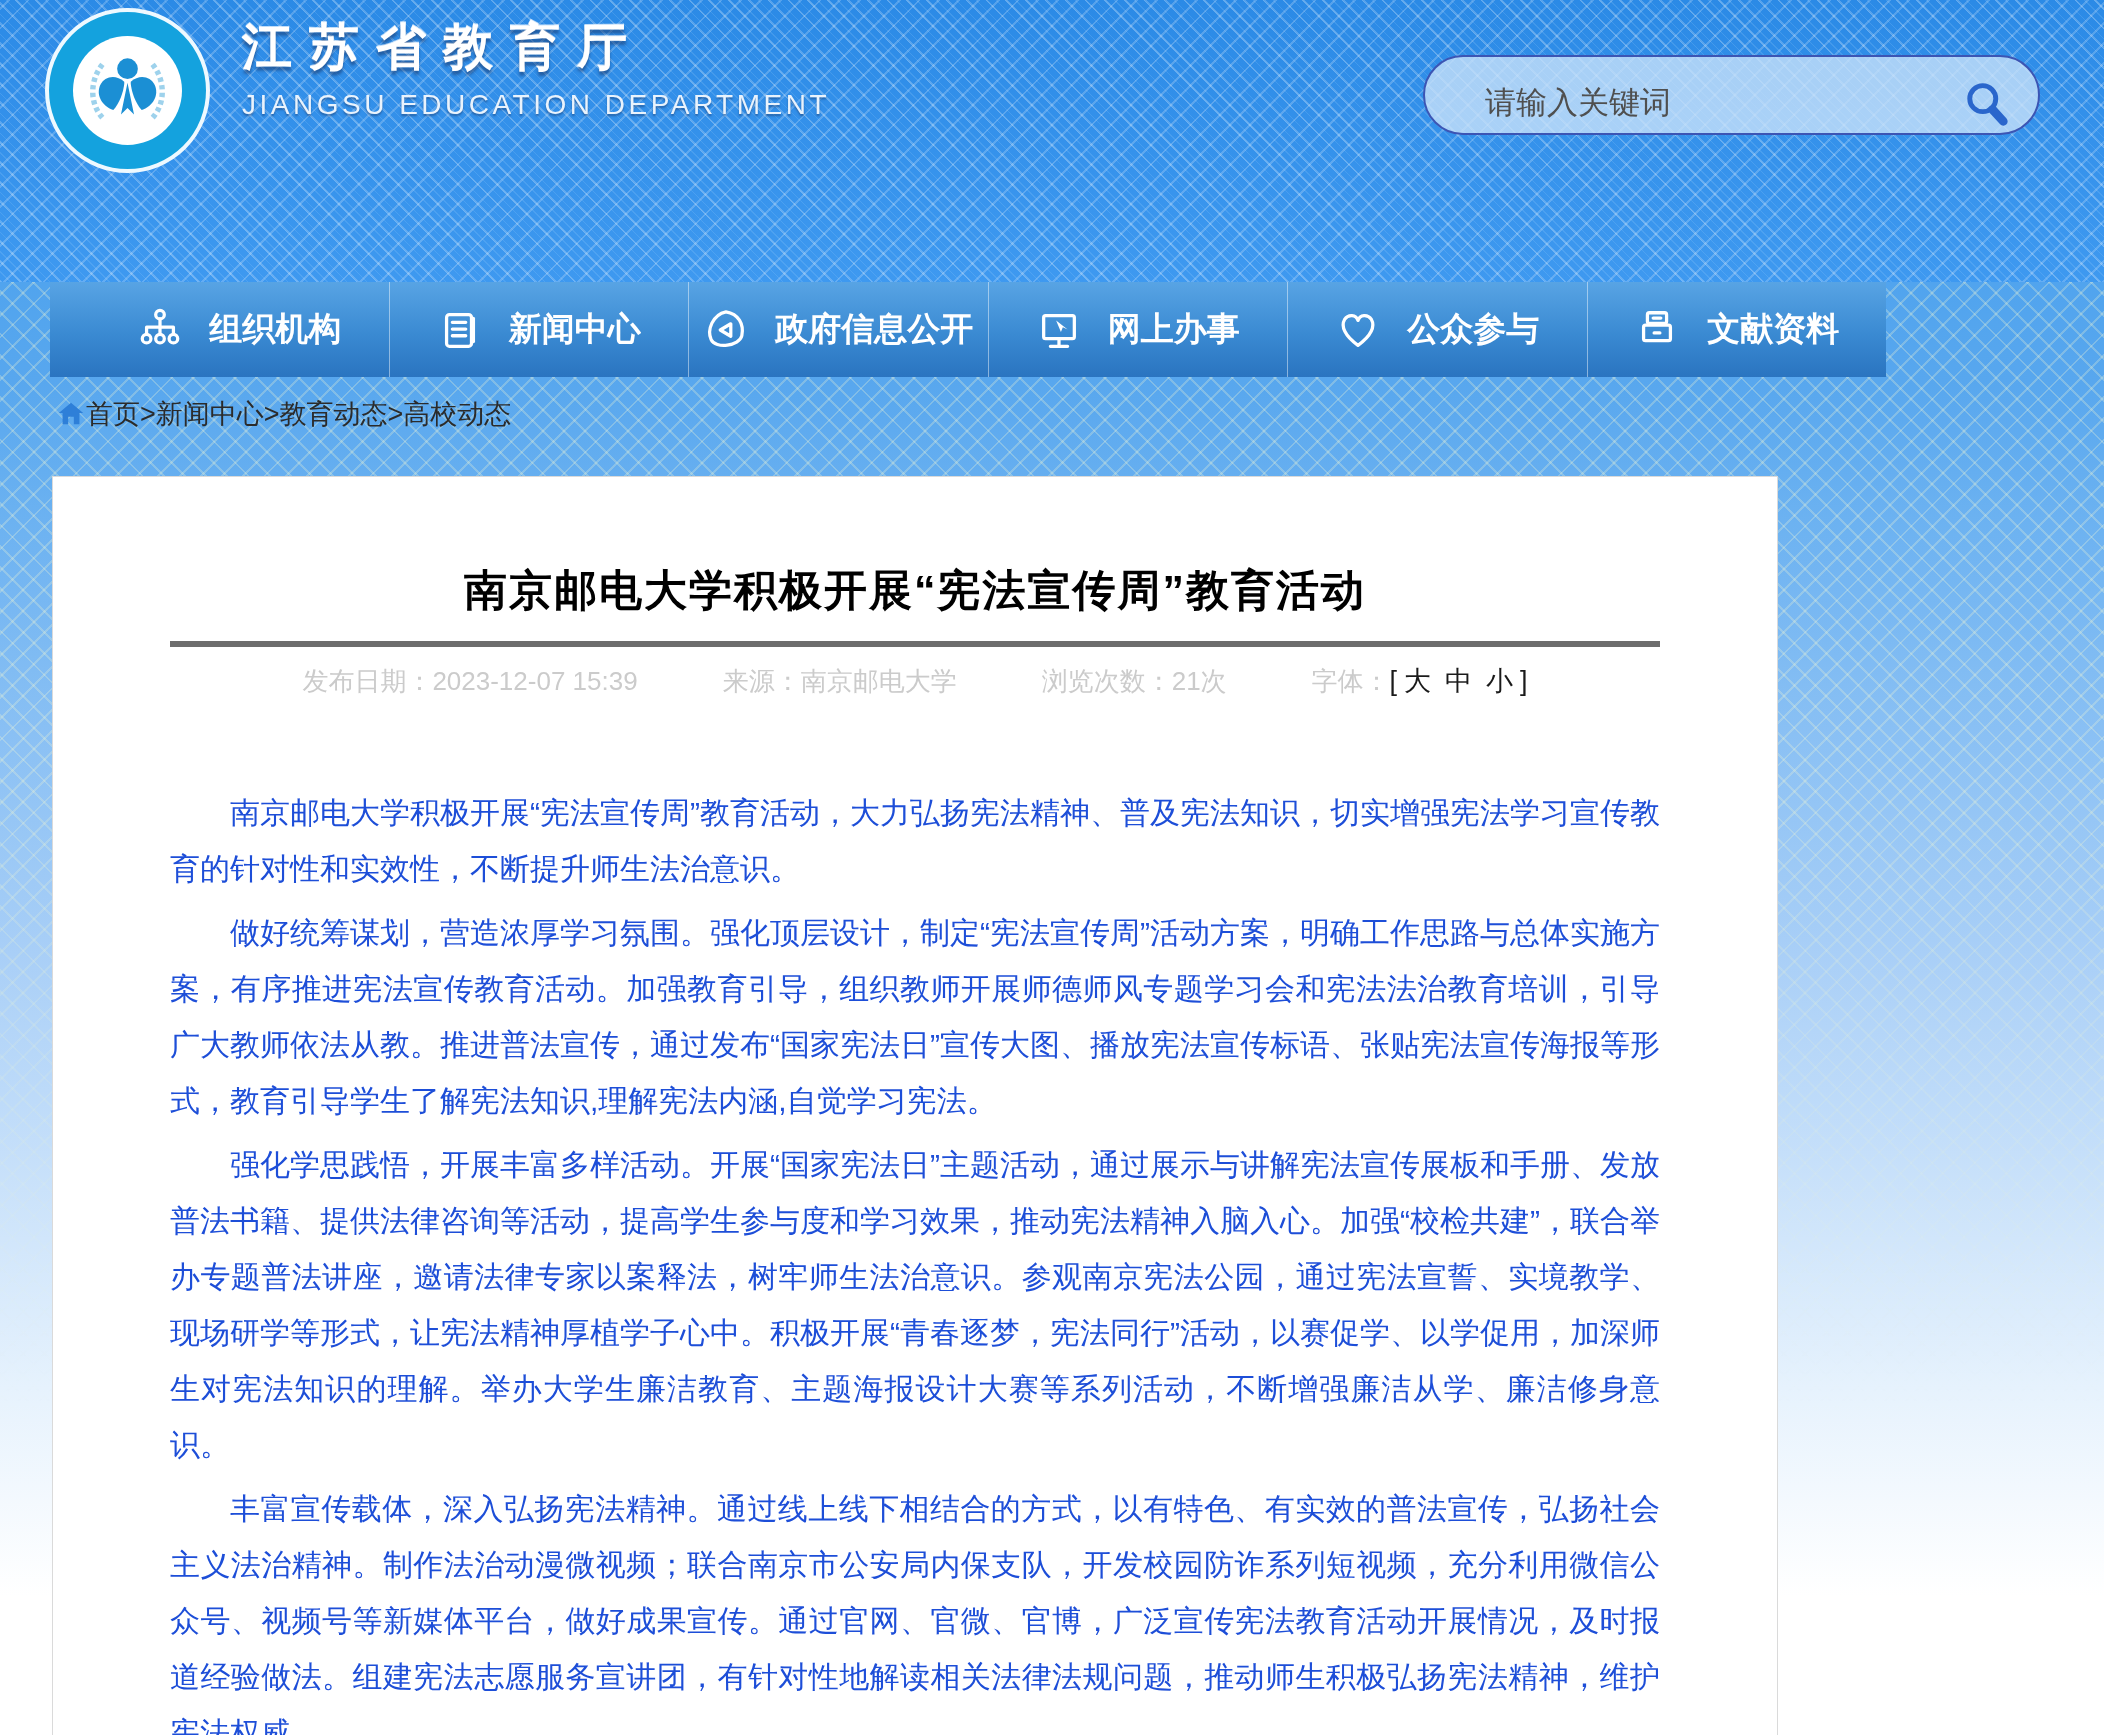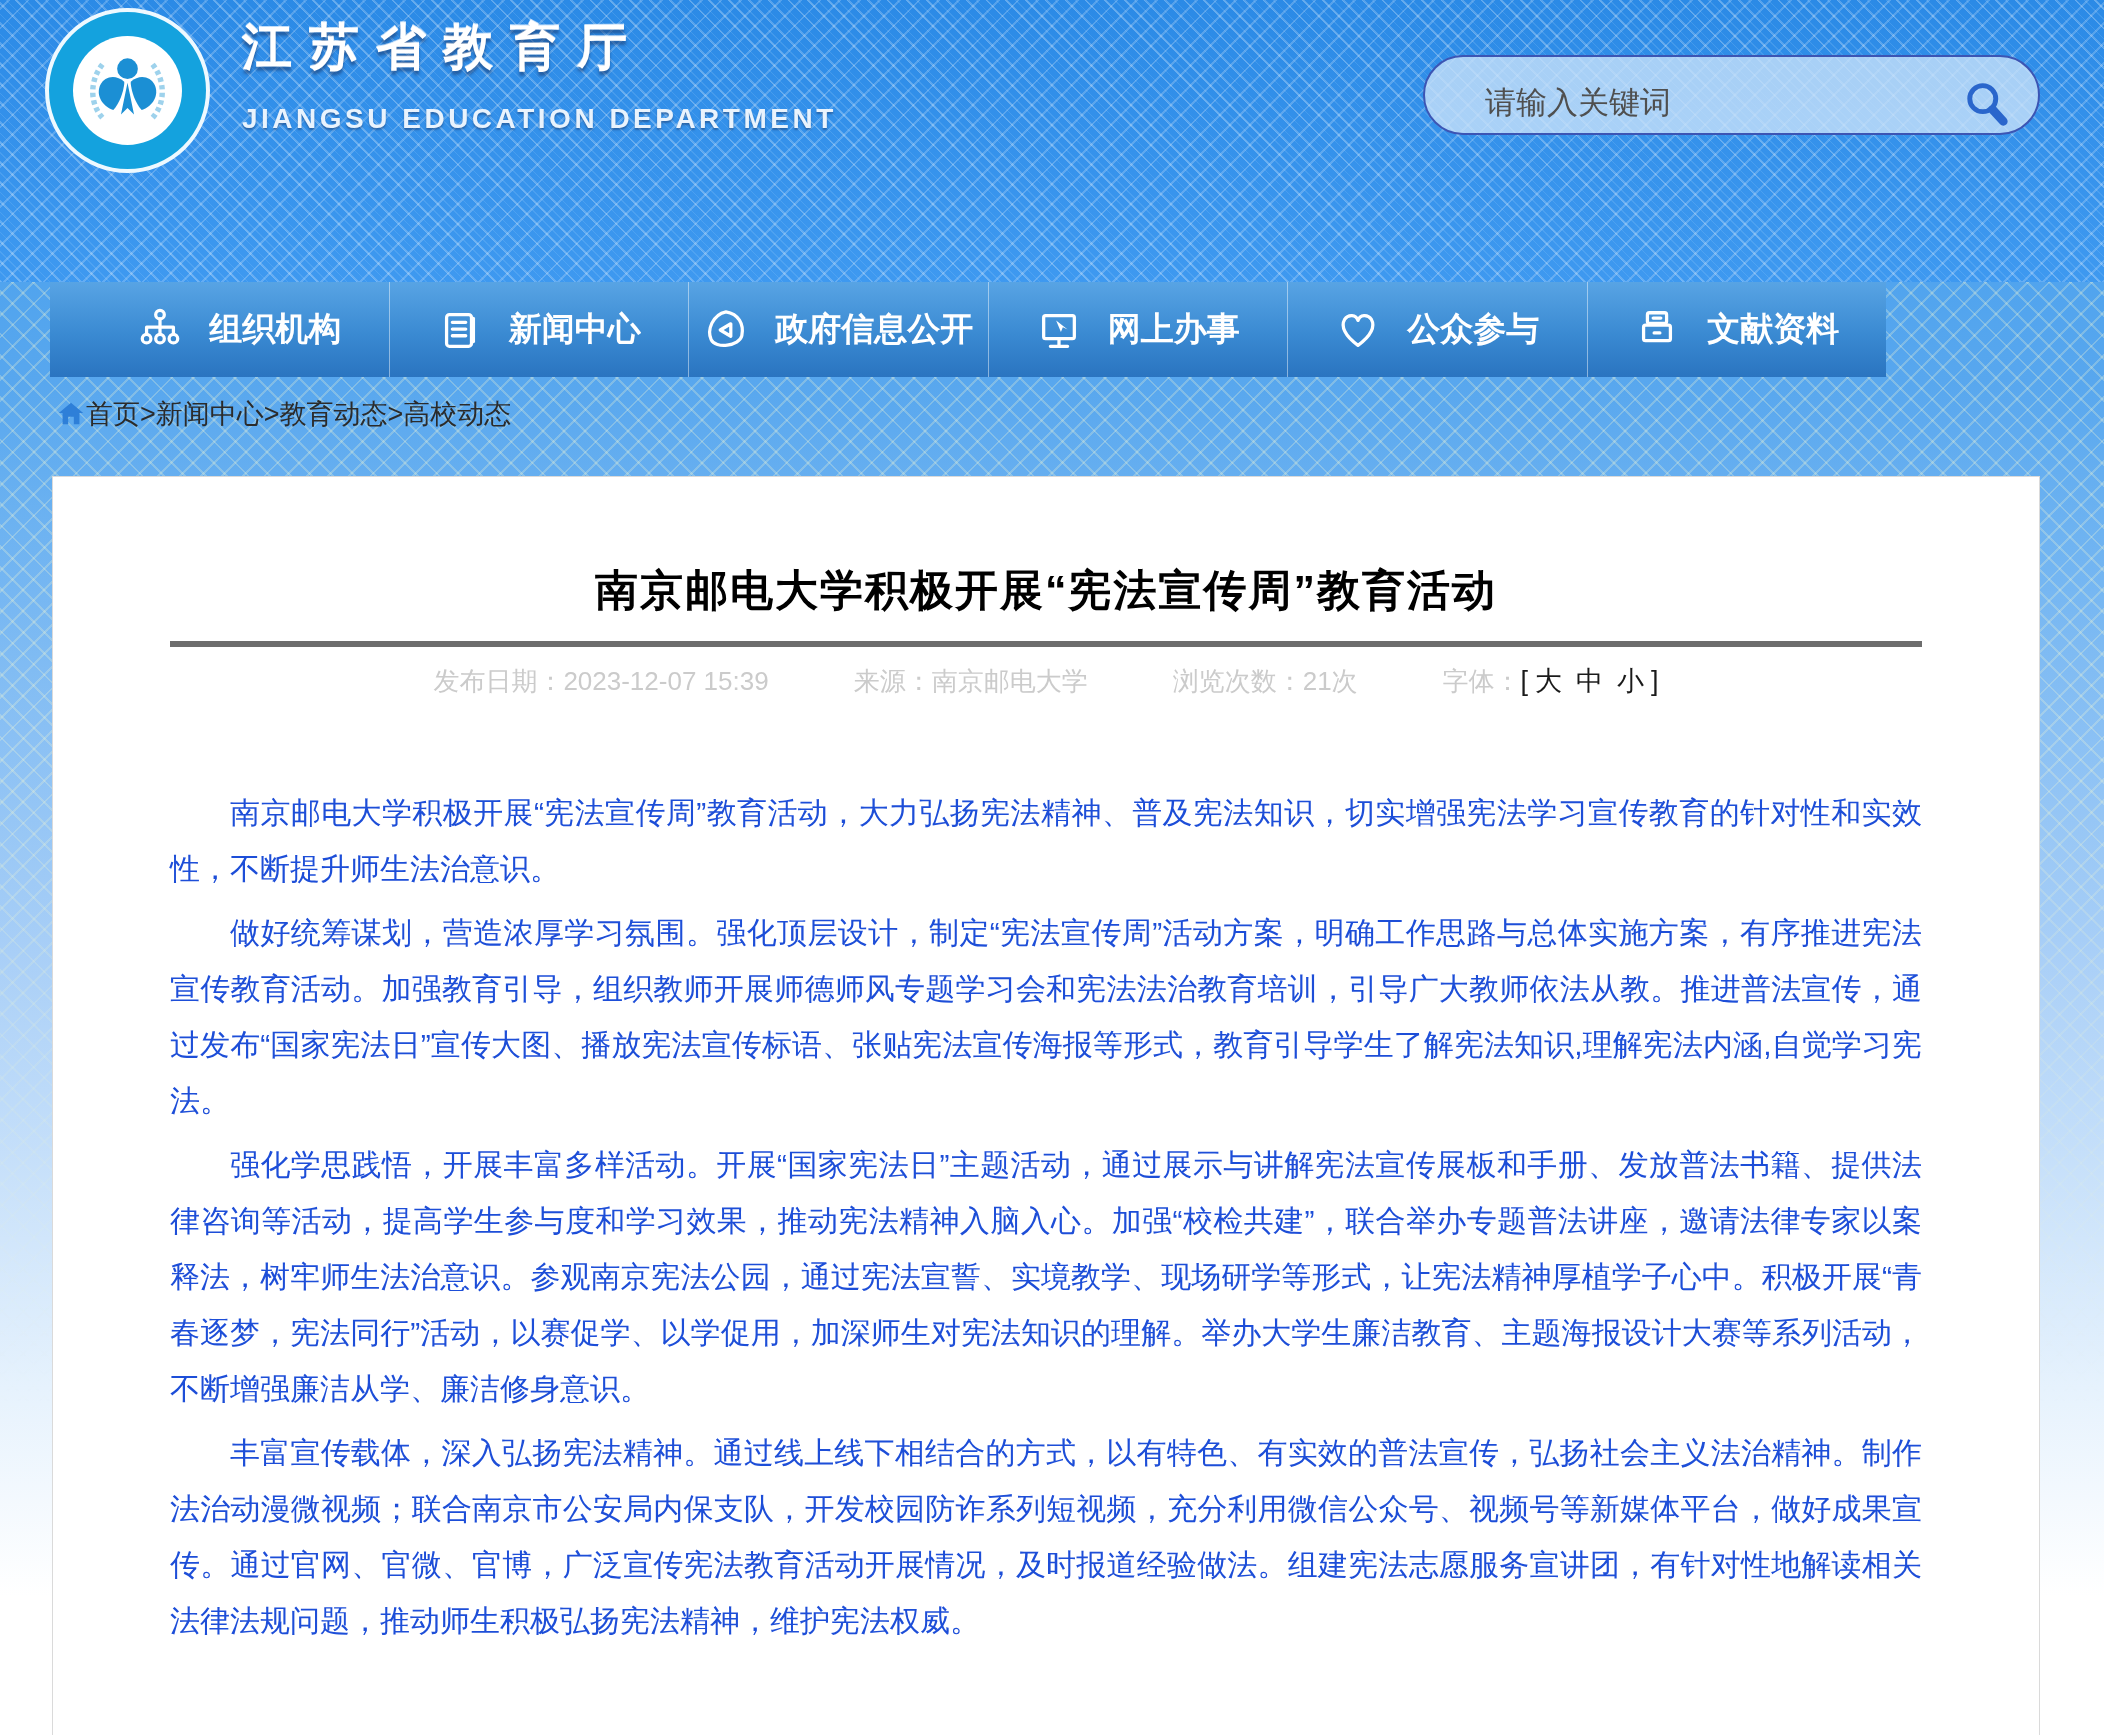--- a/index.html
+++ b/index.html
@@ -27,21 +27,21 @@
       repeating-linear-gradient(45deg, rgba(160,210,250,.18) 0 1px, transparent 1px 7px); }
 
   .logo { position:absolute; left:45px; top:8px; width:165px; height:165px;
     border-radius:50%; background:#14a2de; border:4px solid #eef9ff; }
   .logo-inner { position:absolute; inset:24px; background:#ffffff; border-radius:50%; overflow:hidden; }
   .logo-inner svg { width:100%; height:100%; }
 
   .site-title { position:absolute; left:242px; top:14px; }
   .site-title h1 { font-size:50px; font-weight:bold; color:#ffffff; letter-spacing:17px; white-space:nowrap;
     text-shadow:0 4px 3px rgba(25,55,105,.55), 0 -1px 0 rgba(255,255,255,.7); }
-  .site-title .en { display:block; margin-top:22px; font-size:28px; font-weight:bold; color:#e9f3fd;
+  .site-title .en { display:block; margin-top:8px; font-size:28px; font-weight:normal; color:#e9f3fd;
     letter-spacing:3.5px; text-shadow:0 2px 2px rgba(25,55,105,.5); white-space:nowrap; }
 
   .search-box { position:absolute; left:1423px; top:55px; width:617px; height:80px;
     border-radius:40px; border:2px solid #3c55b4; background:rgba(202,227,250,.78);
     display:flex; align-items:center; padding:16px 26px 0 60px; }
   .search-box input { flex:1; border:none; outline:none; background:transparent;
     font-size:31px; color:#333; font-family:"Liberation Sans",sans-serif; }
   .search-box input::placeholder { color:#4f4f4f; opacity:1; }
   .search-btn { width:52px; height:52px; border:none; background:transparent; cursor:pointer;
     display:flex; align-items:center; justify-content:center; }
@@ -56,21 +56,21 @@
   .nav-item svg { width:46px; height:46px; flex:0 0 auto; }
 
   
   .breadcrumb { position:absolute; top:396px; left:56px; display:flex; align-items:center;
     gap:0; font-size:27px; color:#2b2b2b; }
   .breadcrumb a { color:#2b2b2b; text-decoration:none; cursor:pointer; }
   .breadcrumb .sep { color:#2b2b2b; }
   .home-icon svg { width:30px; height:30px; display:block; }
 
   
-  .panel { position:absolute; top:476px; left:52px; width:1988px; height:1260px;
+  .panel { position:absolute; top:476px; left:52px; width:1726px; height:1260px;
     background:#ffffff; border:1px solid #dadada; border-bottom:none; }
 
   .article-title { margin-top:88px; text-align:center; font-size:43px; font-weight:bold;
     color:#000; letter-spacing:2px; line-height:50px; }
   .title-divider { height:6px; background:#6d6d6d; margin:26px 117px 0 117px; }
 
   .meta { margin-top:16px; display:flex; justify-content:center; align-items:center;
     gap:85px; font-size:26px; color:#cbcbcb; line-height:36px; }
   .meta .pair { white-space:nowrap; }
   .font-ctl { white-space:nowrap; }

